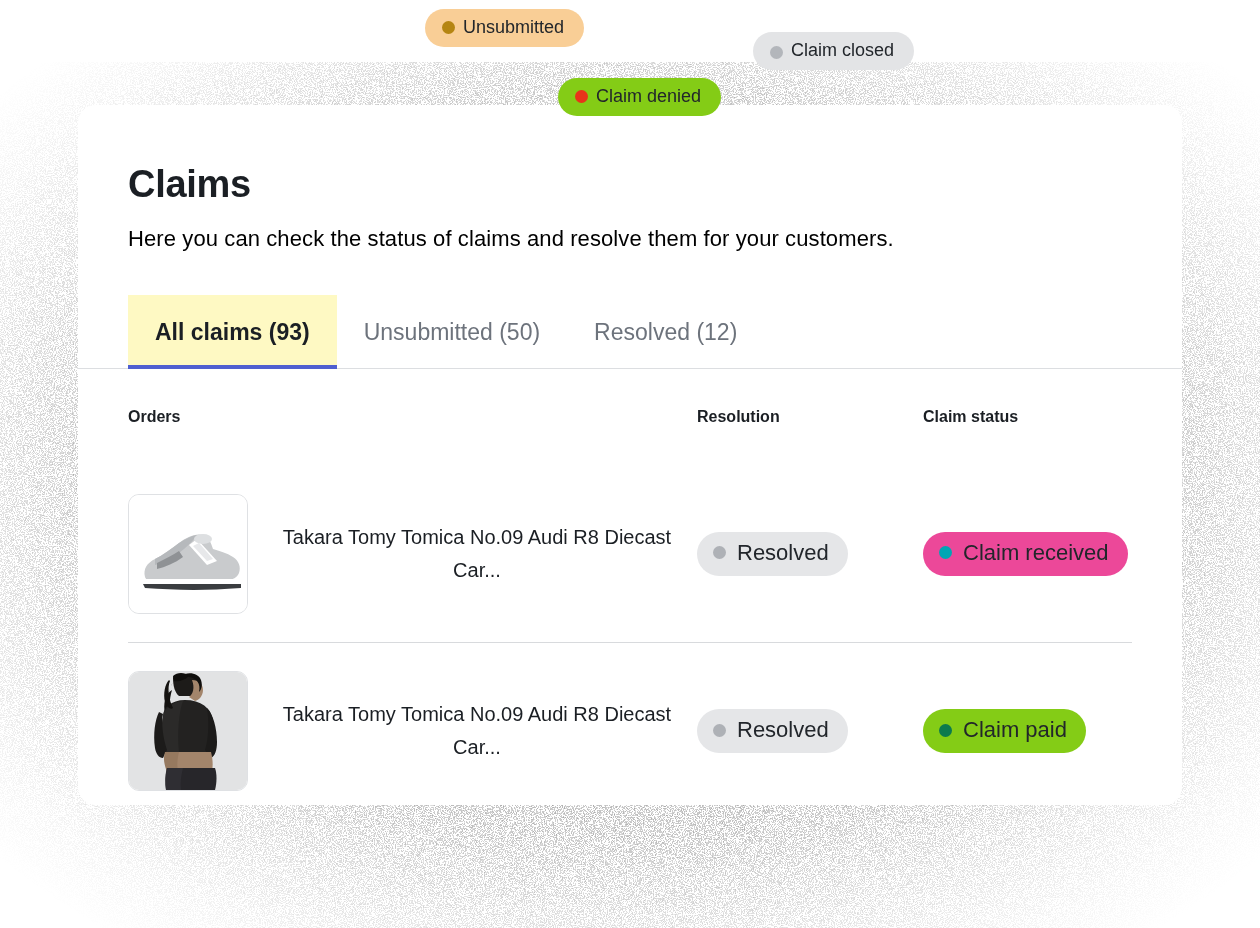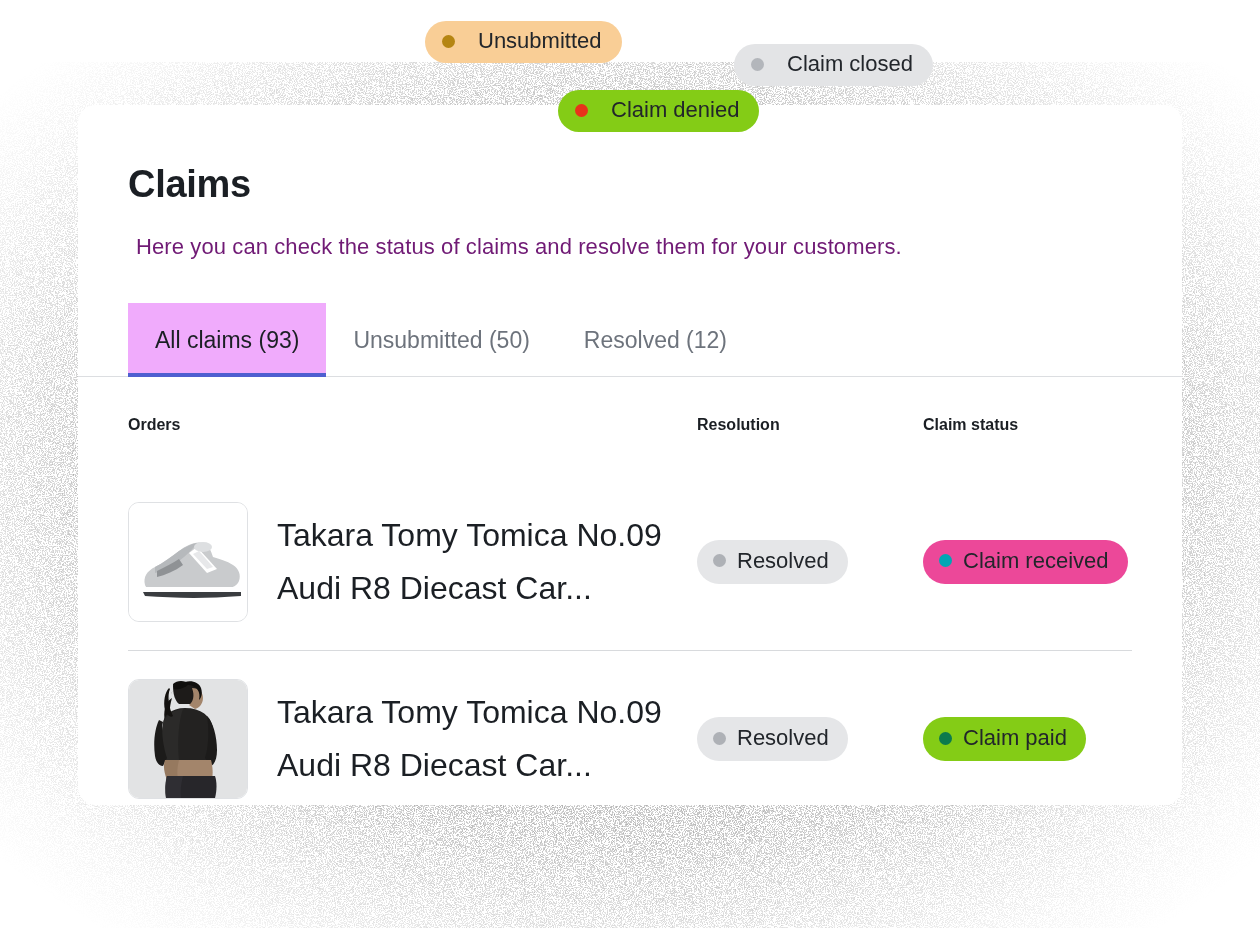--- a/index.html
+++ b/index.html
@@ -15,39 +15,38 @@
     overflow: hidden;
     font-family: "Liberation Sans", "DejaVu Sans", sans-serif;
     -webkit-font-smoothing: antialiased;
   }
 
   
   .pill {
     position: absolute;
     display: inline-flex;
     align-items: center;
-    gap: 23px;
+    gap: 8px;
     border-radius: 999px;
     padding: 9px 20px 11px 17px;
-    font-size: 22px;
+    font-size: 18px;
     line-height: 1;
     color: #22262b;
     white-space: nowrap;
     z-index: 40;
-    margin-top: 12px;
   }
   .pill .dot {
     width: 13px;
     height: 13px;
     border-radius: 50%;
     flex: 0 0 auto;
     display: block;
   }
   #pill-unsubmitted { left: 425px; top: 9px; background: #F9CE96; }
-  #pill-claim-closed { left: 734px; top: 32px; background: #E3E4E6; }
+  #pill-claim-closed { left: 753px; top: 32px; background: #E3E4E6; align-items: flex-end; }
   #pill-claim-denied { left: 558px; top: 78px; background: #84cc16; }
 
   
   .shadow-wrap {
     position: absolute;
     left: 0;
     top: 62px;
     width: 1260px;
     height: 866px;
     z-index: 5;
@@ -72,24 +71,24 @@
 
   .page-title {
     margin: 0;
     padding-top: 58px;
     font-size: 38px;
     font-weight: 700;
     letter-spacing: -0.3px;
     color: #1b1f24;
   }
   .page-subtitle {
-    margin: 8px;
+    margin: 0;
     padding-top: 20px;
     font-size: 22px;
-    color: #701a75;
+    color: #000000;
     letter-spacing: 0.1px;
   }
 
   
   .tabs {
     position: relative;
     margin-top: 43px;
     display: flex;
     align-items: flex-end;
     height: 74px;
@@ -110,22 +109,23 @@
     justify-content: center;
     height: 100%;
     padding: 0 27px;
     font-size: 23px;
     color: #6d737c;
     cursor: pointer;
     box-sizing: border-box;
     z-index: 2;
   }
   .tab.active {
-    background: #f0abfc;
+    background: #fef9c3;
     color: #1b1f24;
+    font-weight: bold;
   }
   .tab.active::after {
     content: "";
     position: absolute;
     left: 0;
     right: 0;
     bottom: 0;
     height: 4px;
     background: #4F5FD0;
   }
@@ -164,24 +164,25 @@
     height: 118px;
     border: 1px solid #dfe1e4;
     border-radius: 11px;
     background: #ffffff;
     overflow: hidden;
     flex: 0 0 auto;
     display: block;
   }
   .thumb svg { display: block; width: 100%; height: 100%; }
   .order-title {
-    font-size: 32px;
+    font-size: 20px;
     line-height: 1.65;
     color: #1b1f24;
     max-width: 400px;
+    text-align: center;
   }
 
   .badge {
     display: inline-flex;
     align-items: center;
     gap: 11px;
     border-radius: 999px;
     padding: 10px 19px 12px 16px;
     font-size: 22px;
     line-height: 1;

